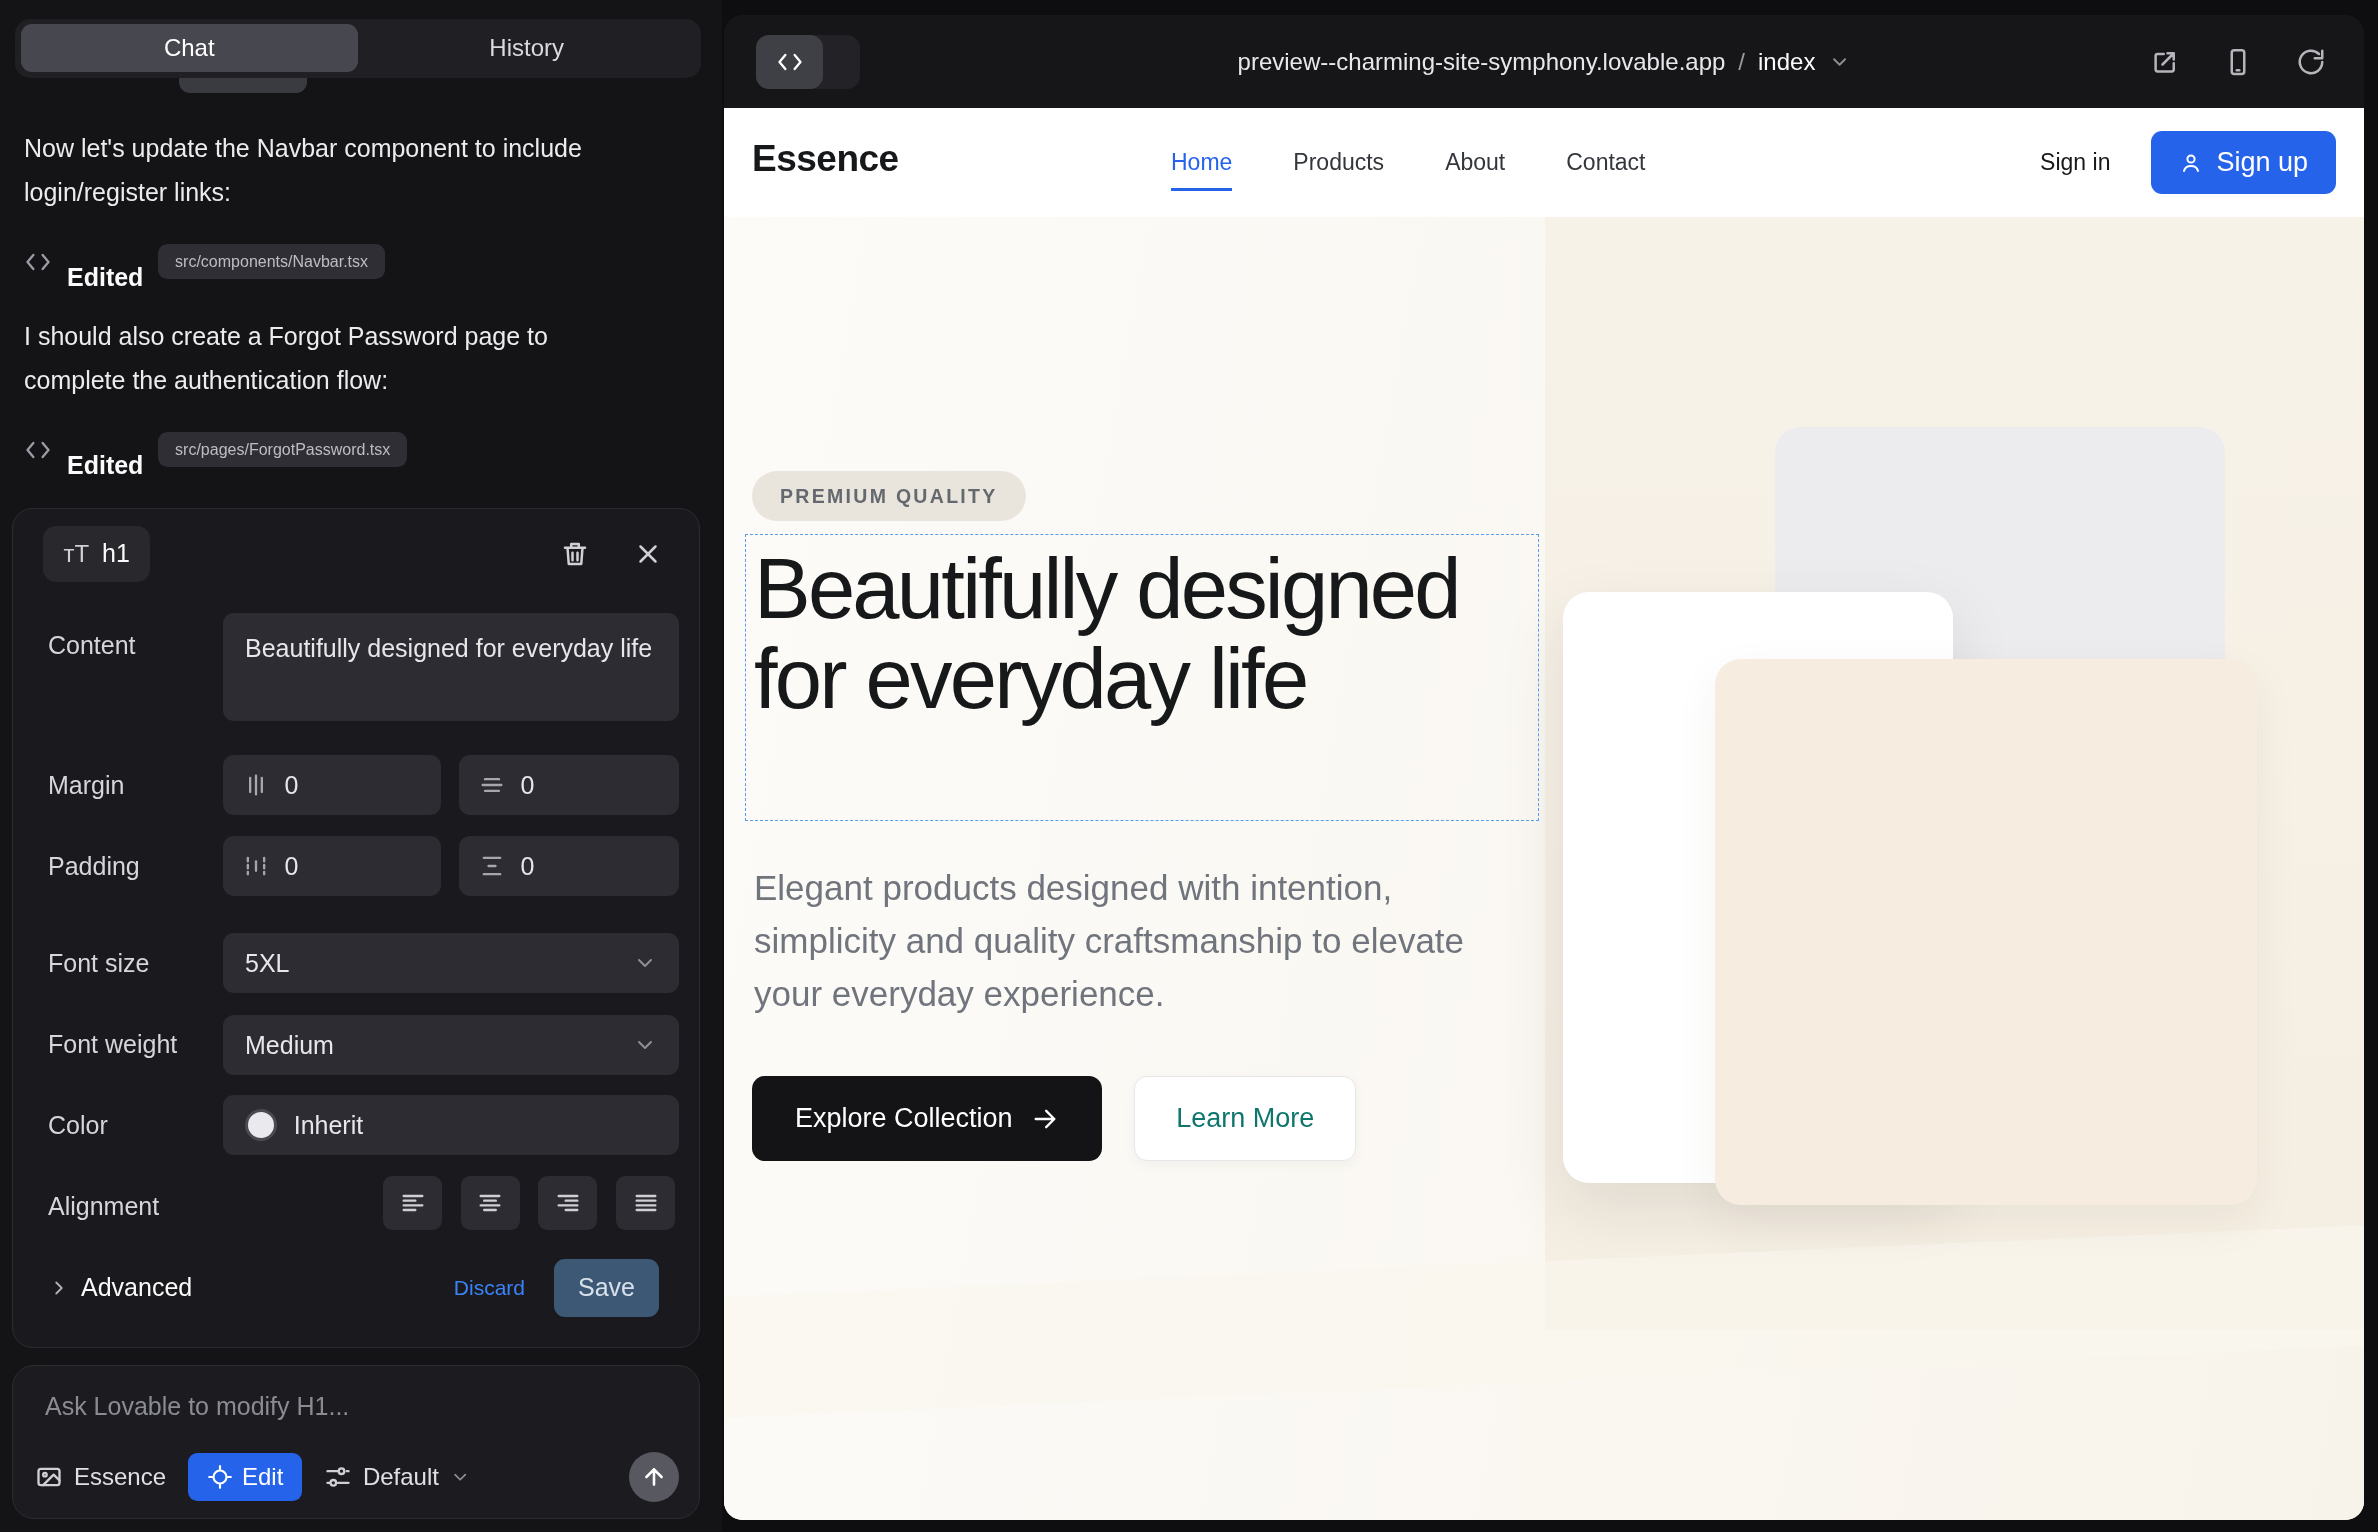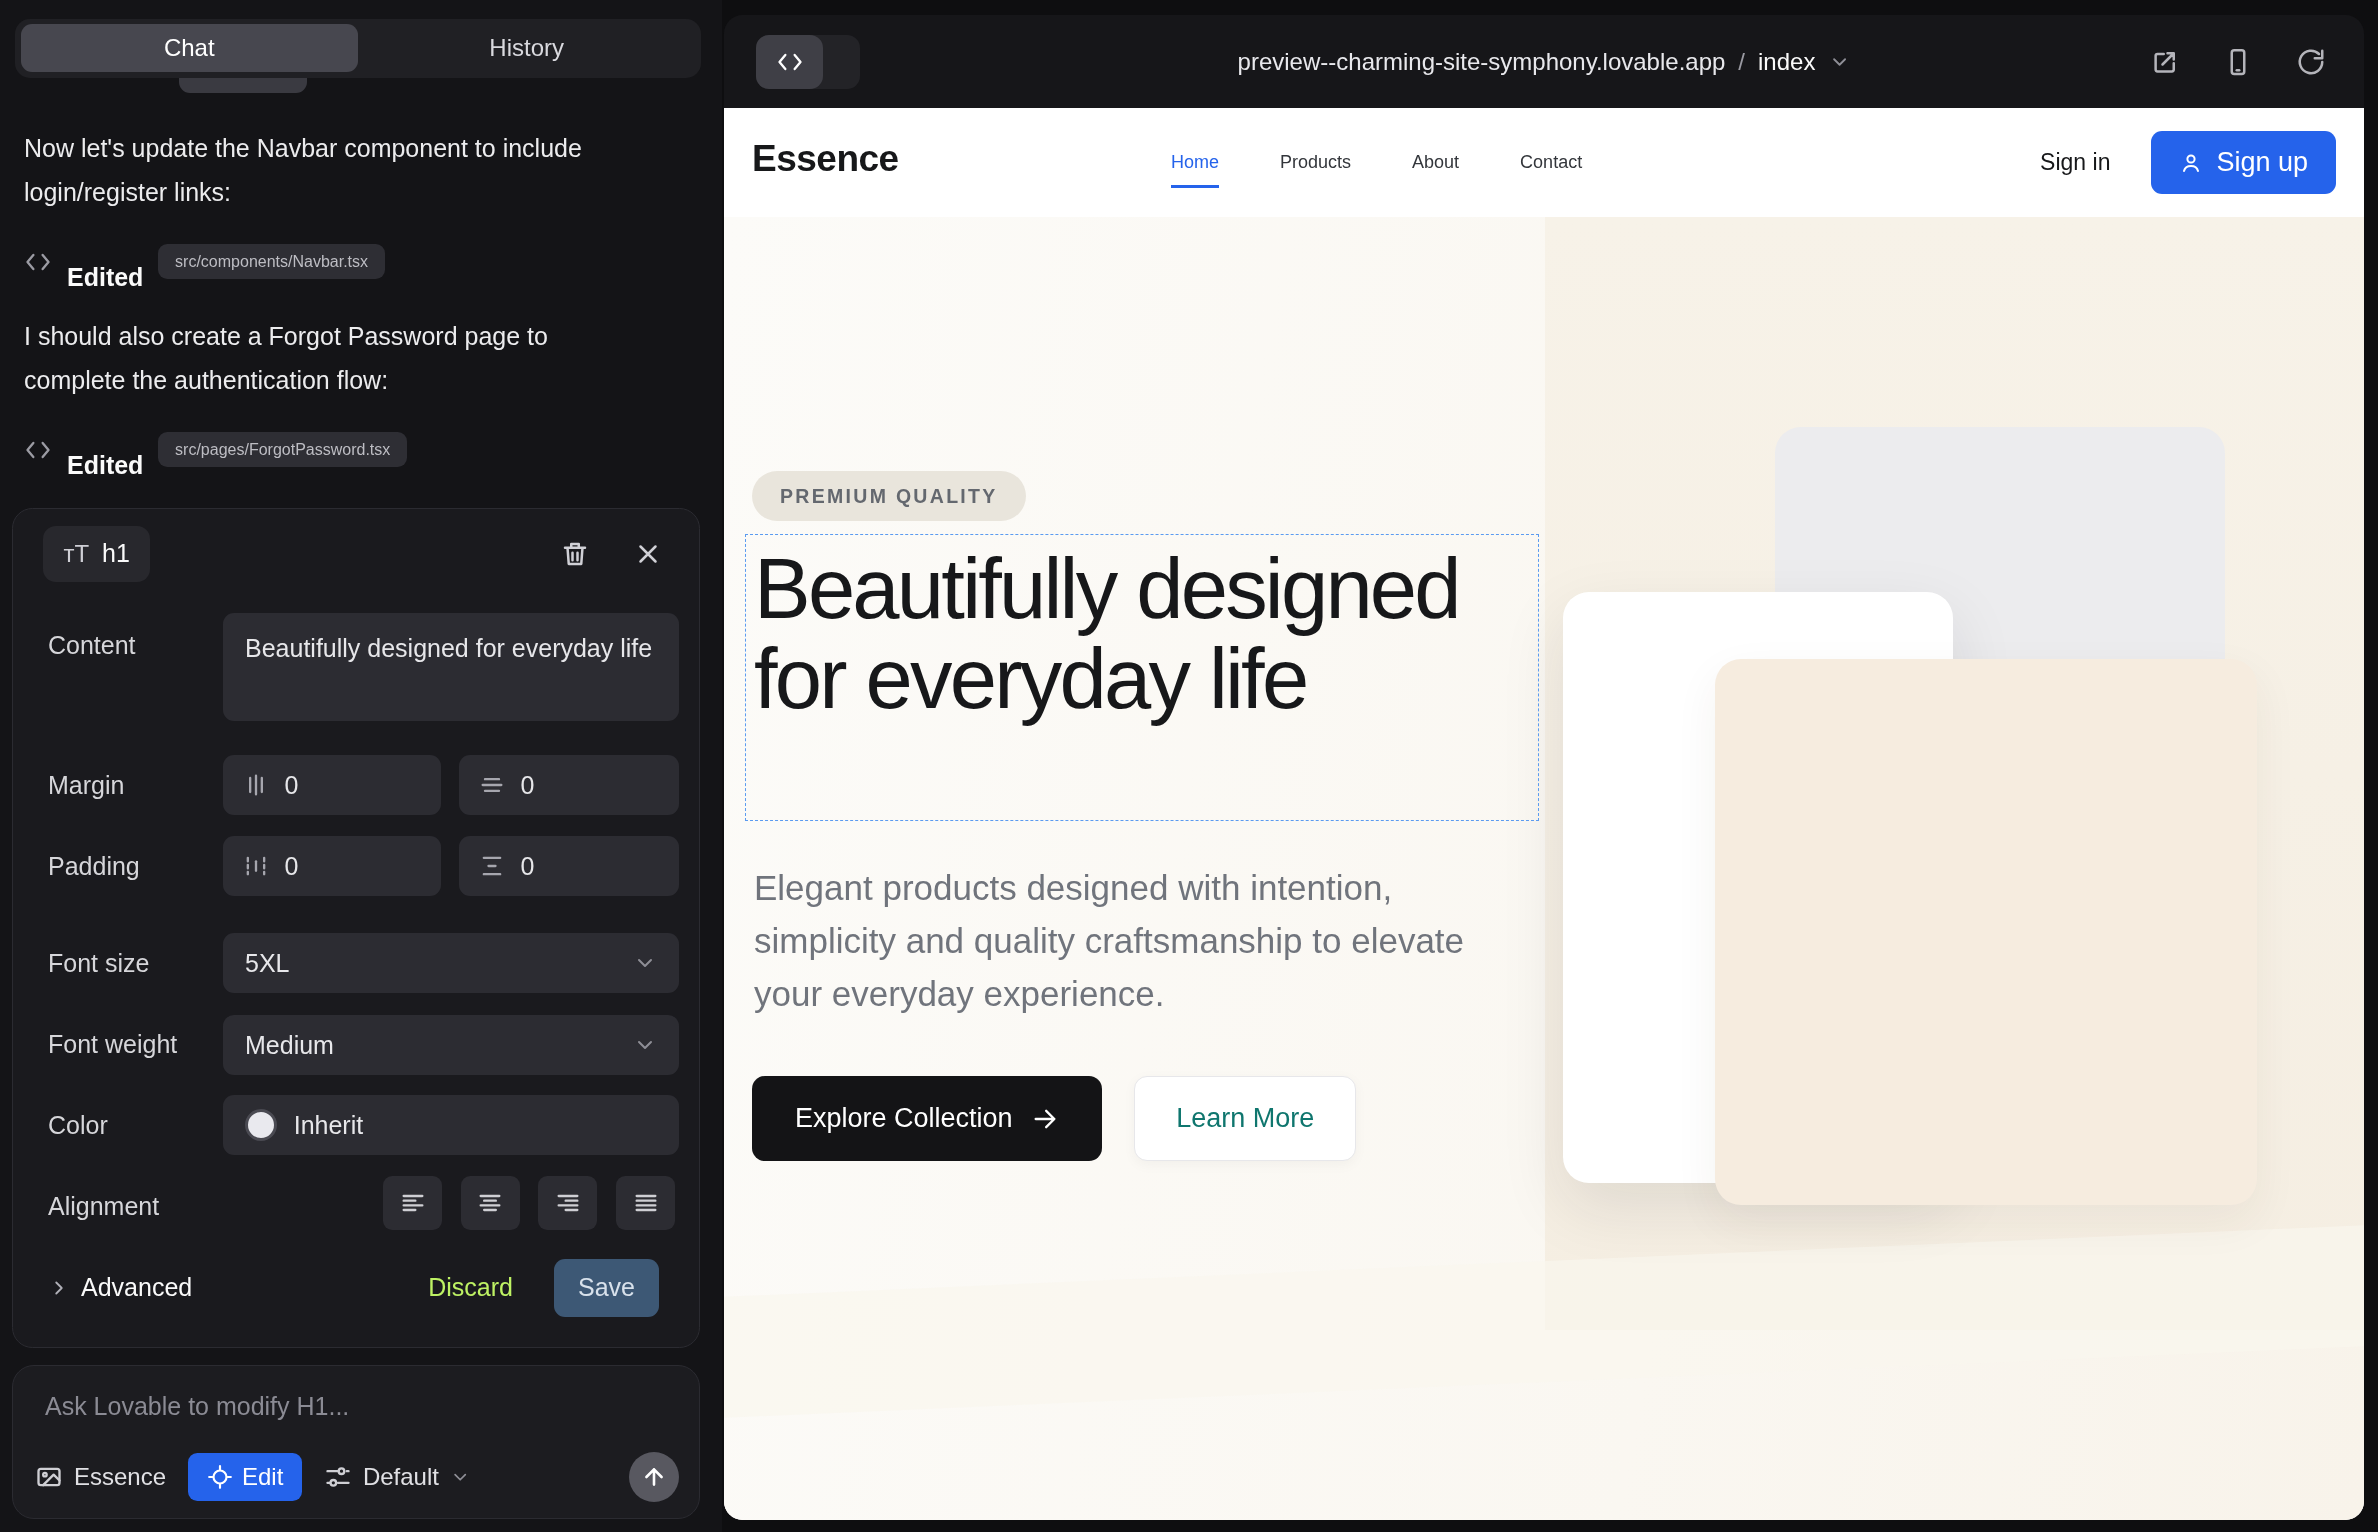--- a/index.html
+++ b/index.html
@@ -45,21 +45,21 @@
   .chev { color:#8e8e96; display:flex; }
   .swatch { width:32px; height:32px; border-radius:50%; background:#e9e9ee; border:3.7px solid #4a4a52; margin-right:16.7px; }
 
   .align-group { position:absolute; right:24px; display:flex; gap:18.6px; }
   .align-btn { width:59px; height:54px; background:#2c2c32; border:none; border-radius:9.3px; color:#cfcfd4; display:flex; align-items:center; justify-content:center; cursor:pointer; }
 
   .editor-foot { position:absolute; left:0; right:16px; top:746px; height:65px; display:flex; align-items:center; padding:0 24px 0 35px; }
   .advanced { display:flex; align-items:center; gap:11px; color:#fafafa; font-size:25px; cursor:pointer; }
   .advanced .chev-r { color:#b0b0b8; display:flex; }
   .foot-spacer { flex:1; }
-  .discard-btn { background:none; border:none; color:#bef264; font-size:25px; cursor:pointer; margin-right:41px; }
+  .discard-btn { background:none; border:none; color:#3b82f6; font-size:21px; cursor:pointer; margin-right:29px; }
   .save-btn { background:#3d5875; border:none; border-radius:11px; color:#d8e1eb; font-size:25px; height:58px; padding:0 24px; cursor:pointer; }
 
   
   .composer { position:absolute; left:12px; top:1365px; width:688px; height:154px; background:#1c1c20; border:0.9px solid #2b2b31; border-radius:22px; }
   .composer-input { position:absolute; left:32px; top:26px; width:612px; background:transparent; border:none; outline:none; color:#e6e6ea; font-size:25px; font-family:"Liberation Sans", sans-serif; }
   .composer-input::placeholder { color:#8b8b94; }
   .composer-row { position:absolute; left:22px; right:20.4px; bottom:15px; height:52px; display:flex; align-items:center; gap:22px; }
   .tool-item { display:flex; align-items:center; gap:11px; color:#e0e0e4; font-size:24px; background:none; border:none; cursor:pointer; }
   .tool-item .t-ic { color:#cfcfd4; display:flex; }
   .edit-pill { display:flex; align-items:center; gap:9.3px; background:#2563eb; color:#fff; font-size:24px; border:none; border-radius:9.3px; height:48px; padding:0 18.6px; cursor:pointer; }
@@ -73,21 +73,21 @@
   .url-box { position:absolute; left:50%; transform:translateX(-50%); display:flex; align-items:center; gap:13px; cursor:pointer; }
   .url-domain { font-size:24px; color:#e8e8ec; }
   .url-sep { font-size:24px; color:#9a9aa2; }
   .url-page { font-size:24px; color:#fafafa; font-weight:500; }
   .head-icons { margin-left:auto; display:flex; align-items:center; gap:32px; color:#b4b4ba; }
 
   
   .preview { position:absolute; left:0; top:93px; right:0; bottom:0; background:#ffffff; overflow:hidden; }
   .site-nav { position:absolute; left:0; top:0; right:0; height:109px; background:#ffffff; z-index:6; }
   .brand { position:absolute; left:28px; top:30px; font-size:37px; font-weight:700; letter-spacing:-0.5px; color:#17181a; }
-  .nav-links { position:absolute; left:447px; top:0; height:109px; display:flex; align-items:center; gap:61px; font-size:18px; color:#33363b; }
+  .nav-links { position:absolute; left:447px; top:0; height:109px; display:flex; align-items:center; gap:61px; font-size:23px; color:#33363b; }
   .nav-link { position:relative; cursor:pointer; }
   .nav-link.active { color:#2563eb; }
   .nav-link.active::after { content:""; position:absolute; left:0; right:0; bottom:-15px; height:2.8px; background:#2563eb; }
   .nav-right { position:absolute; right:28px; top:0; height:109px; display:flex; align-items:center; gap:41px; }
   .sign-in { font-size:23px; color:#17181a; cursor:pointer; }
   .sign-up { display:flex; align-items:center; gap:13px; background:#2563eb; color:#fff; font-size:27px; border:none; border-radius:11px; height:63px; padding:0 28px; cursor:pointer; }
 
   .hero { position:absolute; left:0; top:109px; right:0; bottom:0; background:linear-gradient(100deg,#fcfbf8 0%,#faf7f1 60%,#f8f3ea 100%); overflow:hidden; }
   .cream-col { position:absolute; left:821px; top:0; width:819px; height:1113px; background:linear-gradient(180deg,#f7f2e8,#f5eee2); }
   .diag-band { position:absolute; left:-37px; bottom:139px; width:1762px; height:121px; background:#faf6ee; transform:skewY(-2.5deg); opacity:.7; }

